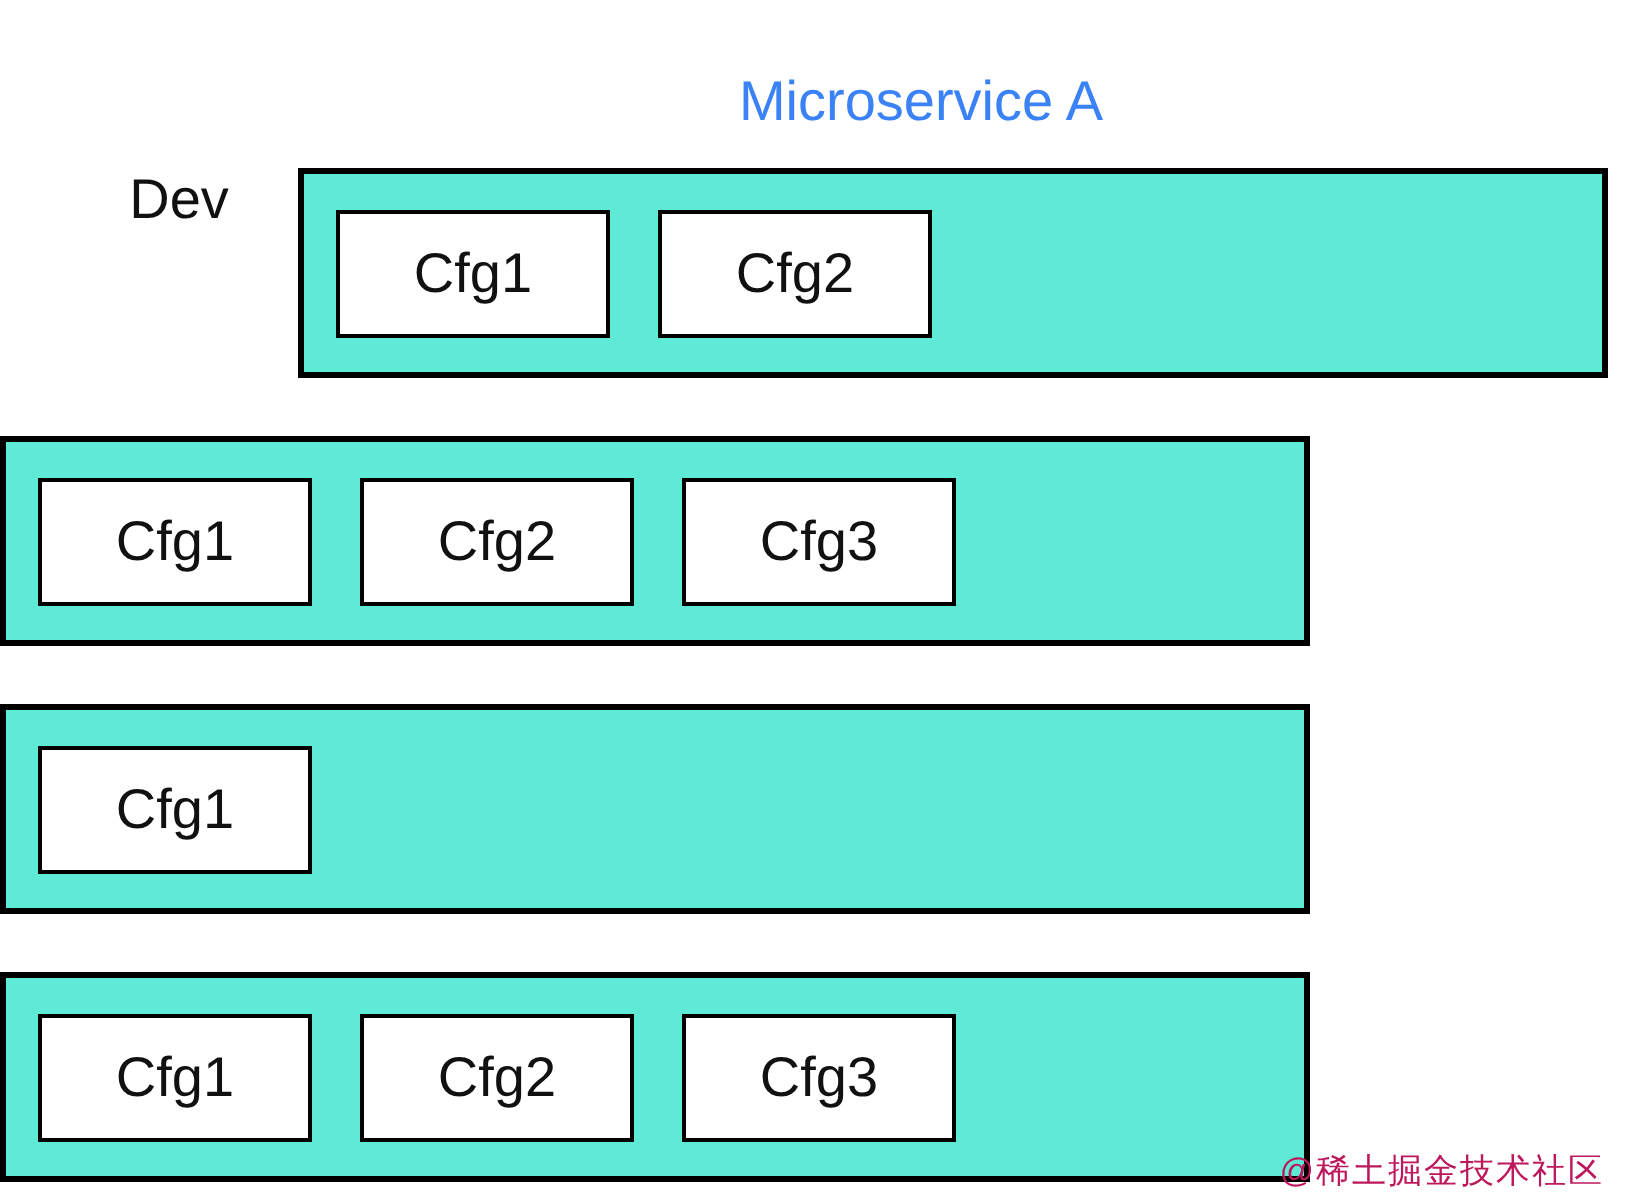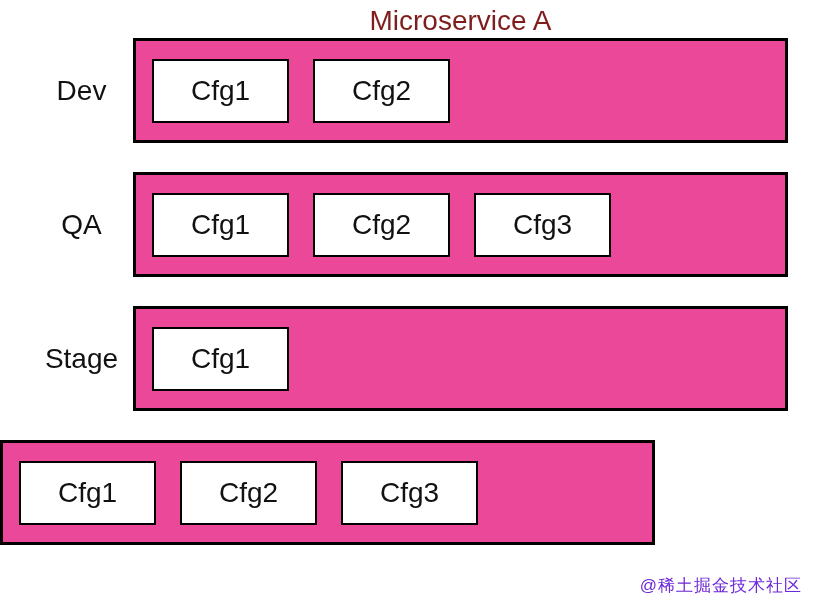--- a/index.html
+++ b/index.html
@@ -20,70 +20,71 @@
     top: 0;
     left: 0;
     width: 814px;
   }
   .title {
     margin-left: 133px;
     width: 655px;
     text-align: center;
     font-size: 28px;
     line-height: 34px;
-    padding-top: 4px;
-    color: #7f1d1d;
+    padding-top: 34px;
+    margin-bottom: 16px;
+    color: #3b82f6;
   }
   .row {
     display: flex;
     margin-bottom: 29px;
   }
   .gutter {
-    width: 133px;
+    width: 149px;
     display: flex;
-    align-items: center;
+    align-items: flex-start;
     justify-content: center;
     box-sizing: border-box;
     padding-left: 30px;
   }
   .env-label {
     font-size: 28px;
     white-space: nowrap;
   }
   .env-container {
     width: 655px;
     height: 105px;
     box-sizing: border-box;
     border: 3px solid #000000;
     display: flex;
     align-items: center;
     padding-left: 16px;
     gap: 24px;
-    background: #ec4899;
+    background: #5eead4;
   }
   .cfg {
     width: 137px;
     height: 64px;
     box-sizing: border-box;
     border: 2px solid #000000;
     display: flex;
     align-items: center;
     justify-content: center;
     flex: 0 0 auto;
     background: #ffffff;
   }
   .cfg span {
     font-size: 28px;
   }
   .watermark {
     position: absolute;
     right: 12px;
     bottom: 4px;
     font-size: 17px;
-    color: #6d28d9;
+    color: #be185d;
     letter-spacing: 1px;
   }
 </style>
 </head>
 <body>
 
 <div class="diagram">
   <div class="title">Microservice A</div>
   <div>
   <div class="row">
@@ -95,42 +96,36 @@
     <span>Cfg1</span>
   </div>
 
   <div class="cfg">
     <span>Cfg2</span>
   </div>
 </div>
   </div>
 
   <div class="row">
-    <div class="gutter">
-      <span class="env-label">QA</span>
-    </div>
     <div class="env-container">
   <div class="cfg">
     <span>Cfg1</span>
   </div>
 
   <div class="cfg">
     <span>Cfg2</span>
   </div>
 
   <div class="cfg">
     <span>Cfg3</span>
   </div>
 </div>
   </div>
 
   <div class="row">
-    <div class="gutter">
-      <span class="env-label">Stage</span>
-    </div>
     <div class="env-container">
   <div class="cfg">
     <span>Cfg1</span>
   </div>
 </div>
   </div>
 
   <div class="row">
     <div class="env-container">
   <div class="cfg">

